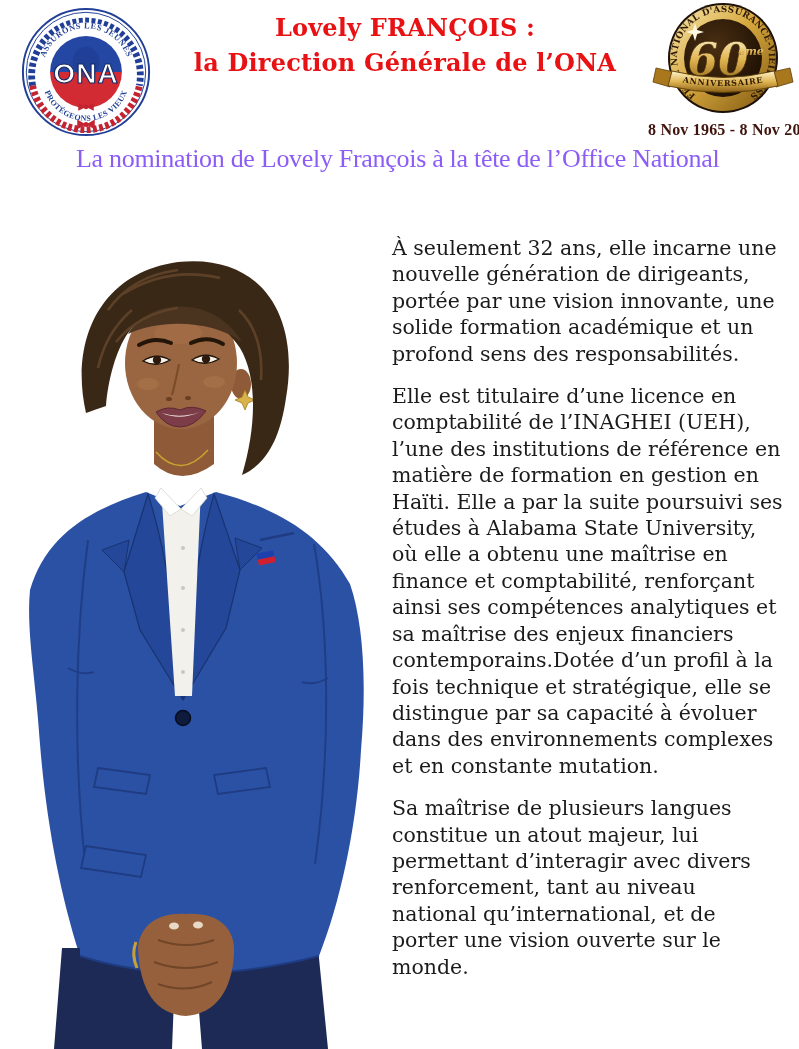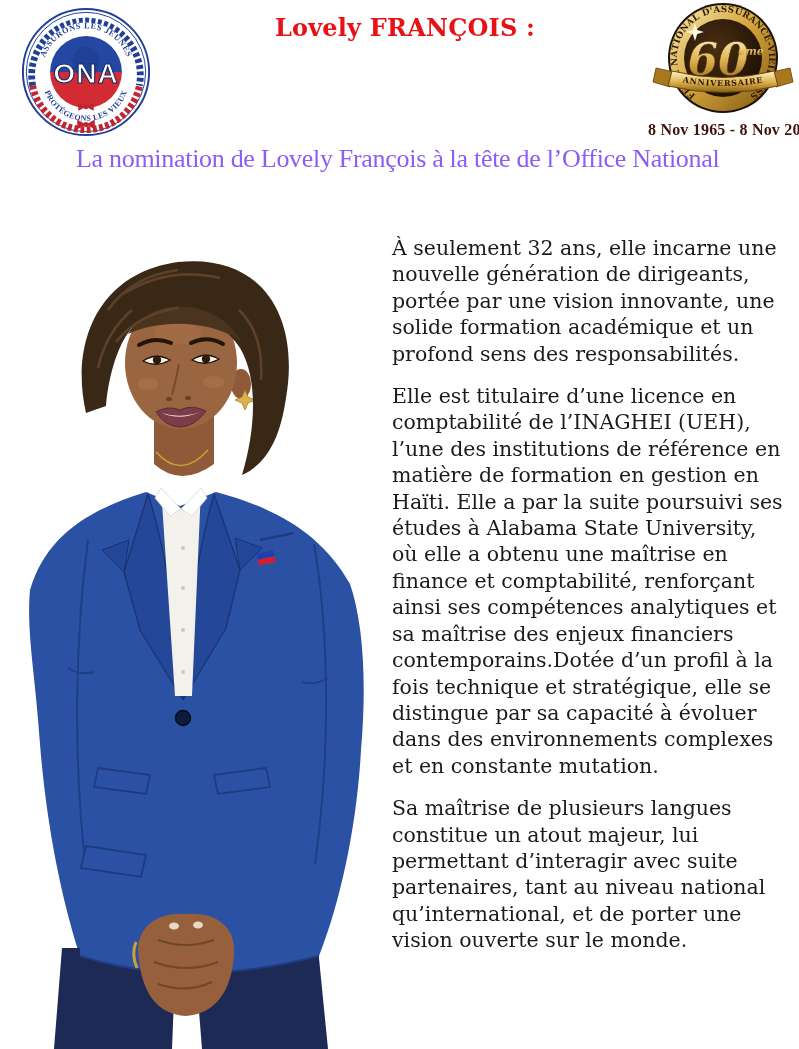--- a/index.html
+++ b/index.html
@@ -77,20 +77,21 @@
       <g fill="#c42431">
         <circle cx="68" cy="122" r="2.6"></circle>
         <path d="M68,122 L59,117 L59,127 Z"></path>
           <path d="M68,122 L77,117 L77,127 Z"></path>
       </g>
     </svg>
   </div>
 
   <h1 class="title" style="margin:0">
     <div>Lovely FRANÇOIS :</div>
+    <div>la Direction Générale de l’ONA</div>
   </h1>
 
   <div class="seal">
     <svg viewBox="0 0 150 114" width="150" height="114">
       <defs>
         <linearGradient id="goldGrad" x1="0" y1="0" x2="1" y2="1">
           <stop offset="0" stop-color="#f7e9b4"></stop>
             <stop offset="0.45" stop-color="#d8a93e"></stop>
           <stop offset="1" stop-color="#7d5510"></stop>
         </linearGradient>
@@ -233,16 +234,16 @@
         <ellipse cx="146" cy="678" rx="5" ry="3.5" fill="#e8d9c6"></ellipse>
         <ellipse cx="170" cy="677" rx="5" ry="3.5" fill="#e8d9c6"></ellipse>
         <path d="M108,694 Q103,706 109,720" stroke="#caa12f" stroke-width="3" fill="none"></path>
       </g>
     </svg>
   </div>
 
   <div class="bio">
     <p>À seulement 32 ans, elle incarne une nouvelle génération de dirigeants, portée par une vision innovante, une solide formation académique et un profond sens des responsabilités.</p>
     <p>Elle est titulaire d’une licence en comptabilité de l’INAGHEI (UEH), l’une des institutions de référence en matière de formation en gestion en Haïti. Elle a par la suite poursuivi ses études à Alabama State University, où elle a obtenu une maîtrise en finance et comptabilité, renforçant ainsi ses compétences analytiques et sa maîtrise des enjeux financiers contemporains.Dotée d’un profil à la fois technique et stratégique, elle se distingue par sa capacité à évoluer dans des environnements complexes et en constante mutation.</p>
-    <p>Sa maîtrise de plusieurs langues constitue un atout majeur, lui permettant d’interagir avec suite partenaires, tant au niveau national qu’international, et de porter une vision ouverte sur le monde.</p>
+    <p>Sa maîtrise de plusieurs langues constitue un atout majeur, lui permettant d’interagir avec divers renforcement, tant au niveau national qu’international, et de porter une vision ouverte sur le monde.</p>
   </div>
 
 </div>
 
 </body></html>

